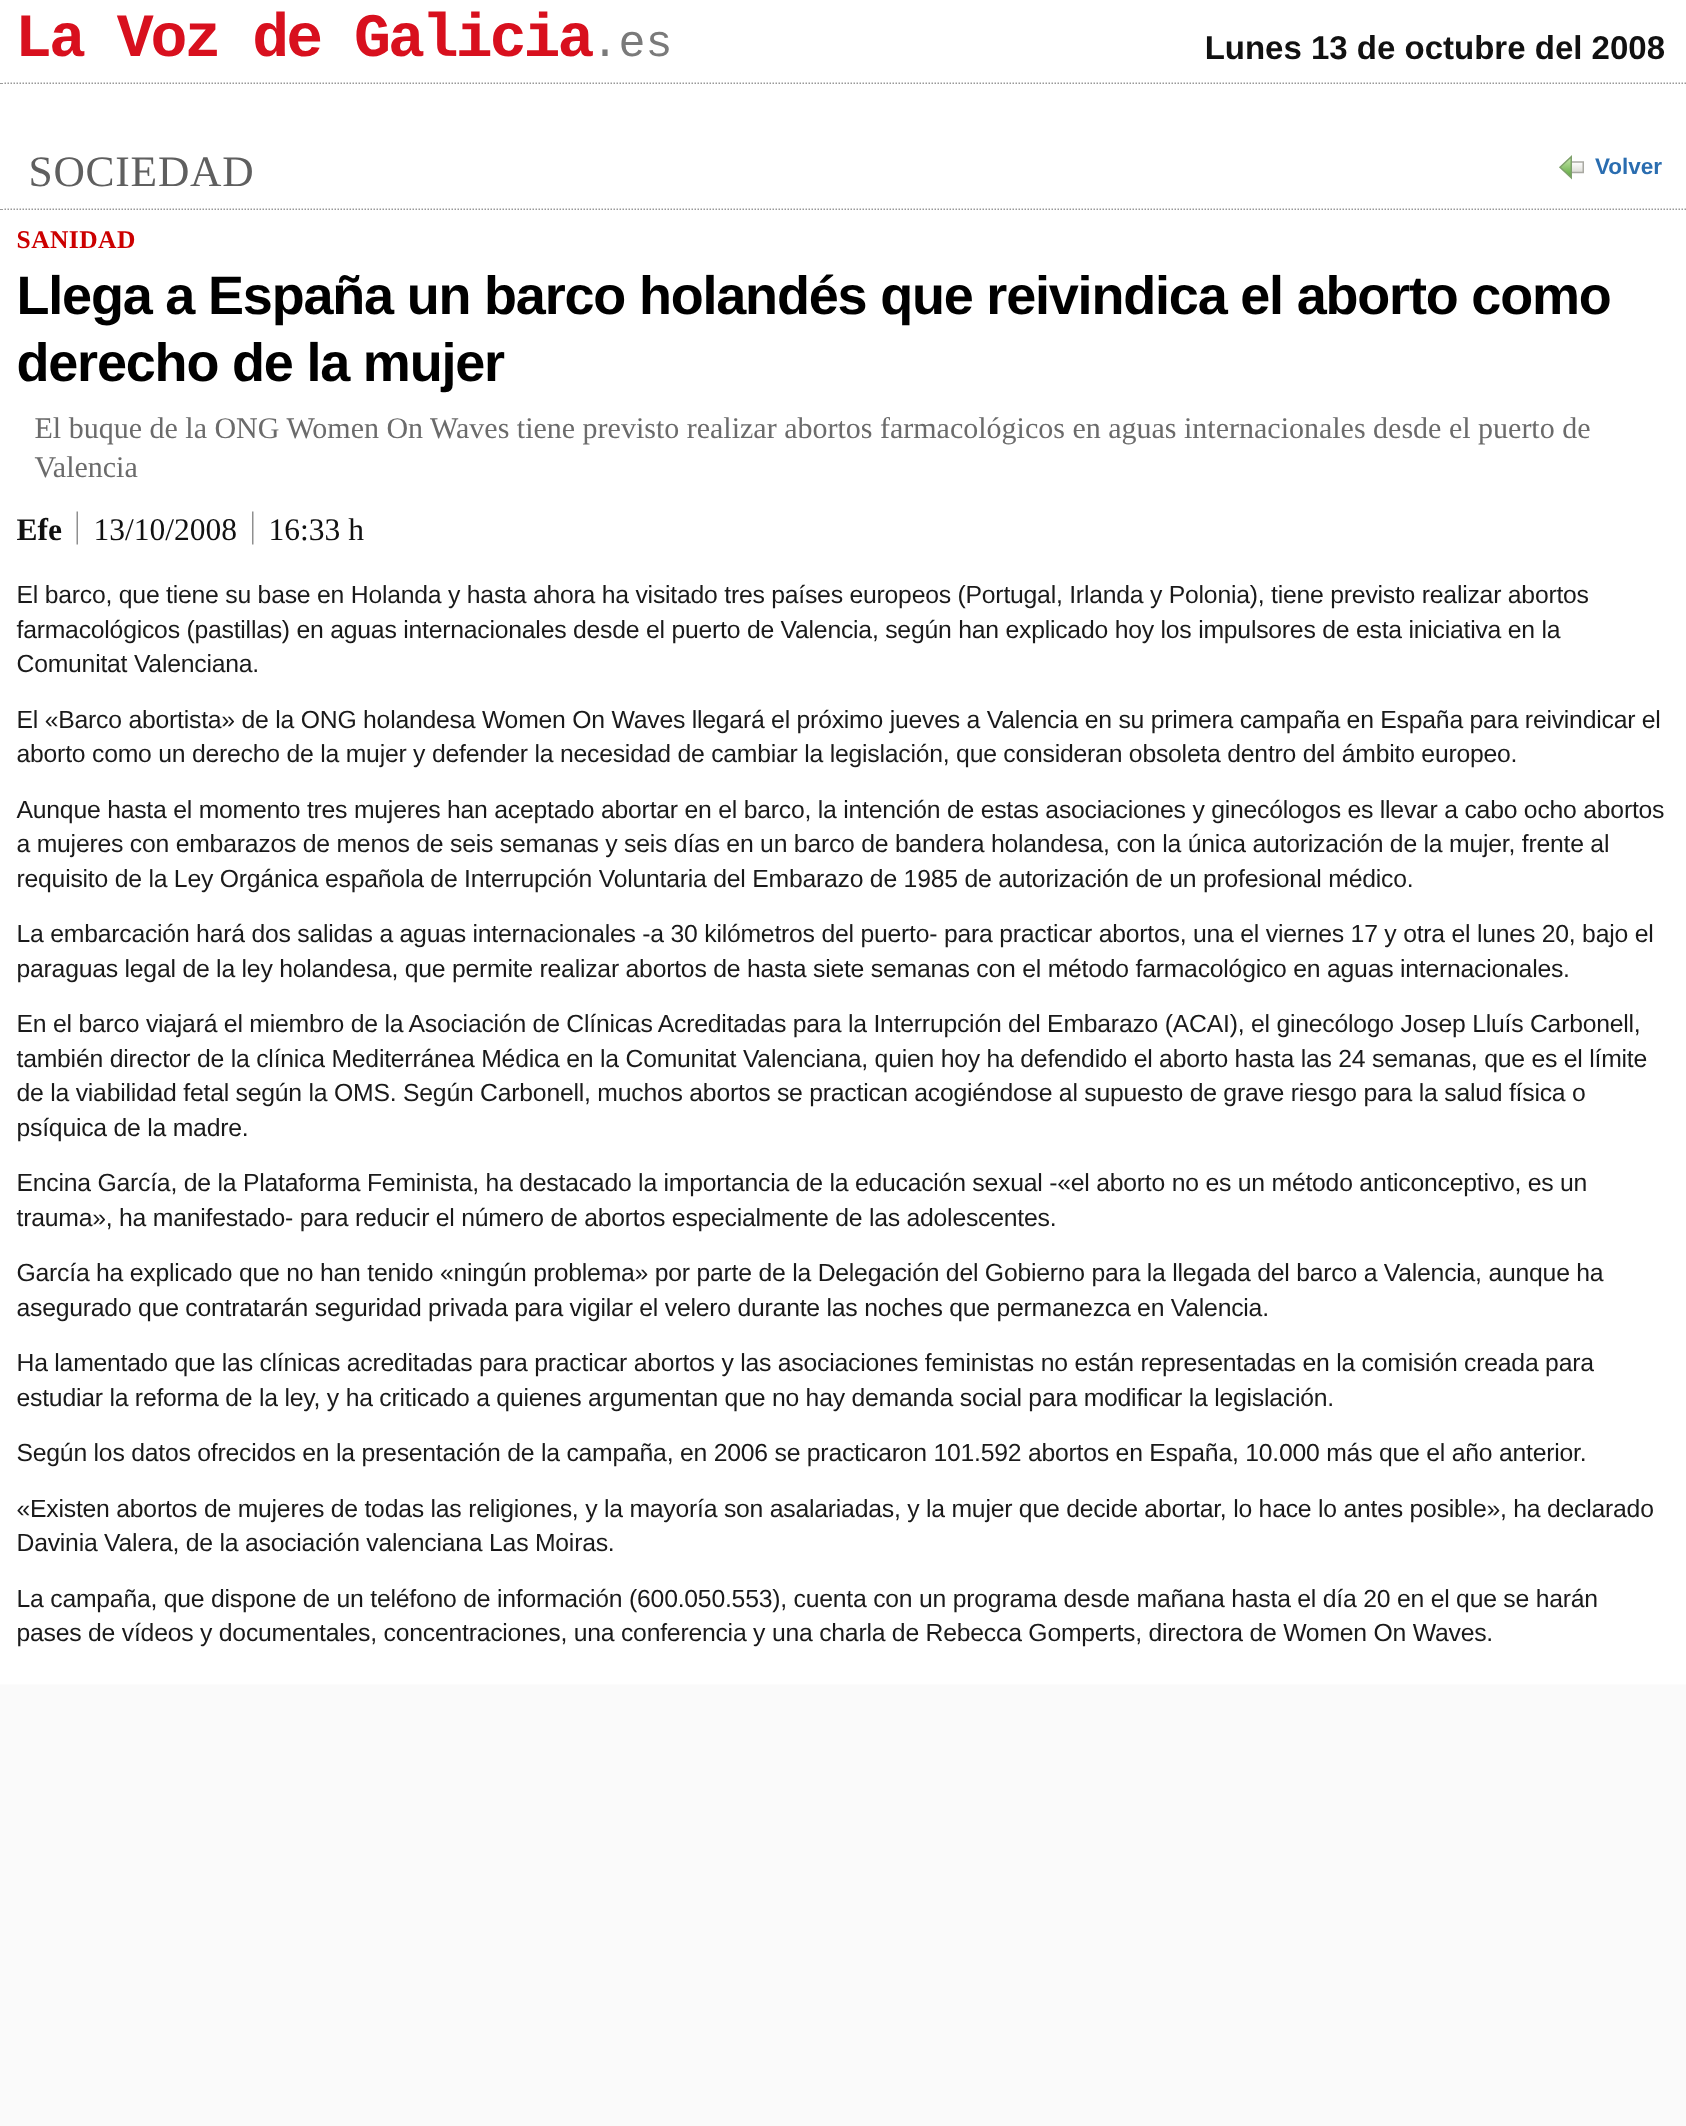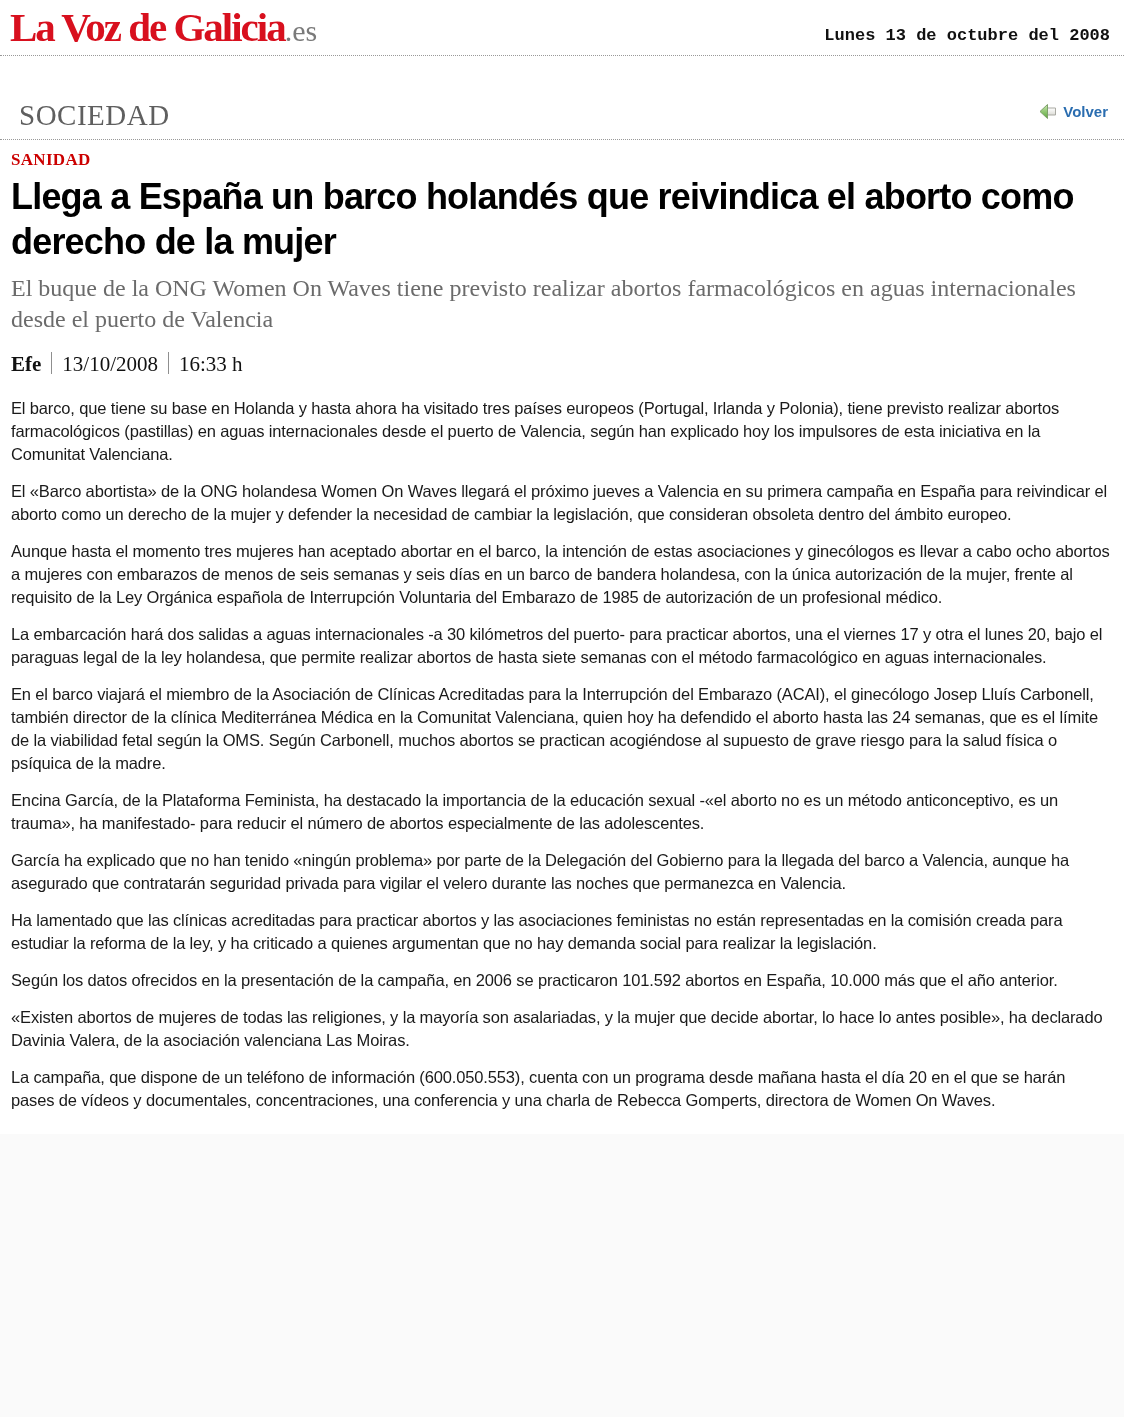--- a/index.html
+++ b/index.html
@@ -20,38 +20,38 @@
     -webkit-font-smoothing:antialiased;
   }
   .page{width:1124px;height:1417px;display:flex;flex-direction:column;}
 
   
   .top-header{
     display:flex;justify-content:space-between;align-items:flex-end;
     padding:6px 14px 6px 10px;
   }
   .logo{
-    font-family:Liberation Serif, serif;
+    font-family:Liberation Mono, monospace;
     font-weight:bold;
     font-size:41px;
     color:var(--brand-red);
     letter-spacing:-2px;
     line-height:1.05;
     cursor:pointer;
   }
   .logo .suffix{
     color:#7a7a7a;
     font-size:30px;
     font-weight:normal;
     letter-spacing:0;
   }
   .top-date{
-    font-family:Liberation Mono, monospace;
+    font-family:Liberation Sans, sans-serif;
     font-weight:bold;
-    font-size:17px;
+    font-size:22px;
     color:#111;
     padding-bottom:4px;
   }
 
   
   .section-bar{
     border-top:1px dotted #999;
     border-bottom:1px dotted #999;
     display:flex;justify-content:space-between;align-items:center;
     padding:7px 16px 7px 19px;
@@ -85,24 +85,24 @@
     margin:5px 0 9px 0;
     font-size:36px;
     font-weight:bold;
     letter-spacing:-0.8px;
     line-height:1.24;
     color:#000;
     max-width:1090px;
   }
   .subheadline{
     font-family:"Liberation Serif",serif;
-    font-size:24px;
+    font-size:20px;
     color:var(--subhead-gray);
     line-height:1.3;
-    margin:0 0 16px 0;
+    margin:0 0 16px 12px;
     max-width:1095px;
   }
   .byline{
     display:flex;align-items:flex-start;
     font-family:"Liberation Serif",serif;
     font-size:21px;color:#111;
     margin:0 0 20px 0;
   }
   .byline .agency{font-weight:bold;}
   .byline .sep{width:1px;height:22px;background:#8f8f8f;margin:0 10px;}
@@ -172,21 +172,21 @@
     </div>
 
     <div class="article-body">
         <p>El barco, que tiene su base en Holanda y hasta ahora ha visitado tres países europeos (Portugal, Irlanda y Polonia), tiene previsto realizar abortos farmacológicos (pastillas) en aguas internacionales desde el puerto de Valencia, según han explicado hoy los impulsores de esta iniciativa en la Comunitat Valenciana.</p>
         <p>El «Barco abortista» de la ONG holandesa Women On Waves llegará el próximo jueves a Valencia en su primera campaña en España para reivindicar el aborto como un derecho de la mujer y defender la necesidad de cambiar la legislación, que consideran obsoleta dentro del ámbito europeo.</p>
         <p>Aunque hasta el momento tres mujeres han aceptado abortar en el barco, la intención de estas asociaciones y ginecólogos es llevar a cabo ocho abortos a mujeres con embarazos de menos de seis semanas y seis días en un barco de bandera holandesa, con la única autorización de la mujer, frente al requisito de la Ley Orgánica española de Interrupción Voluntaria del Embarazo de 1985 de autorización de un profesional médico.</p>
         <p>La embarcación hará dos salidas a aguas internacionales -a 30 kilómetros del puerto- para practicar abortos, una el viernes 17 y otra el lunes 20, bajo el paraguas legal de la ley holandesa, que permite realizar abortos de hasta siete semanas con el método farmacológico en aguas internacionales.</p>
         <p>En el barco viajará el miembro de la Asociación de Clínicas Acreditadas para la Interrupción del Embarazo (ACAI), el ginecólogo Josep Lluís Carbonell, también director de la clínica Mediterránea Médica en la Comunitat Valenciana, quien hoy ha defendido el aborto hasta las 24 semanas, que es el límite de la viabilidad fetal según la OMS. Según Carbonell, muchos abortos se practican acogiéndose al supuesto de grave riesgo para la salud física o psíquica de la madre.</p>
         <p>Encina García, de la Plataforma Feminista, ha destacado la importancia de la educación sexual -«el aborto no es un método anticonceptivo, es un trauma», ha manifestado- para reducir el número de abortos especialmente de las adolescentes.</p>
         <p>García ha explicado que no han tenido «ningún problema» por parte de la Delegación del Gobierno para la llegada del barco a Valencia, aunque ha asegurado que contratarán seguridad privada para vigilar el velero durante las noches que permanezca en Valencia.</p>
-        <p>Ha lamentado que las clínicas acreditadas para practicar abortos y las asociaciones feministas no están representadas en la comisión creada para estudiar la reforma de la ley, y ha criticado a quienes argumentan que no hay demanda social para realizar la legislación.</p>
+        <p>Ha lamentado que las clínicas acreditadas para practicar abortos y las asociaciones feministas no están representadas en la comisión creada para estudiar la reforma de la ley, y ha criticado a quienes argumentan que no hay demanda social para modificar la legislación.</p>
         <p>Según los datos ofrecidos en la presentación de la campaña, en 2006 se practicaron 101.592 abortos en España, 10.000 más que el año anterior.</p>
         <p>«Existen abortos de mujeres de todas las religiones, y la mayoría son asalariadas, y la mujer que decide abortar, lo hace lo antes posible», ha declarado Davinia Valera, de la asociación valenciana Las Moiras.</p>
         <p>La campaña, que dispone de un teléfono de información (600.050.553), cuenta con un programa desde mañana hasta el día 20 en el que se harán pases de vídeos y documentales, concentraciones, una conferencia y una charla de Rebecca Gomperts, directora de Women On Waves.</p>
       </div>
   </article>
 
   <div class="page-footer"></div>
 
 </div>
 

